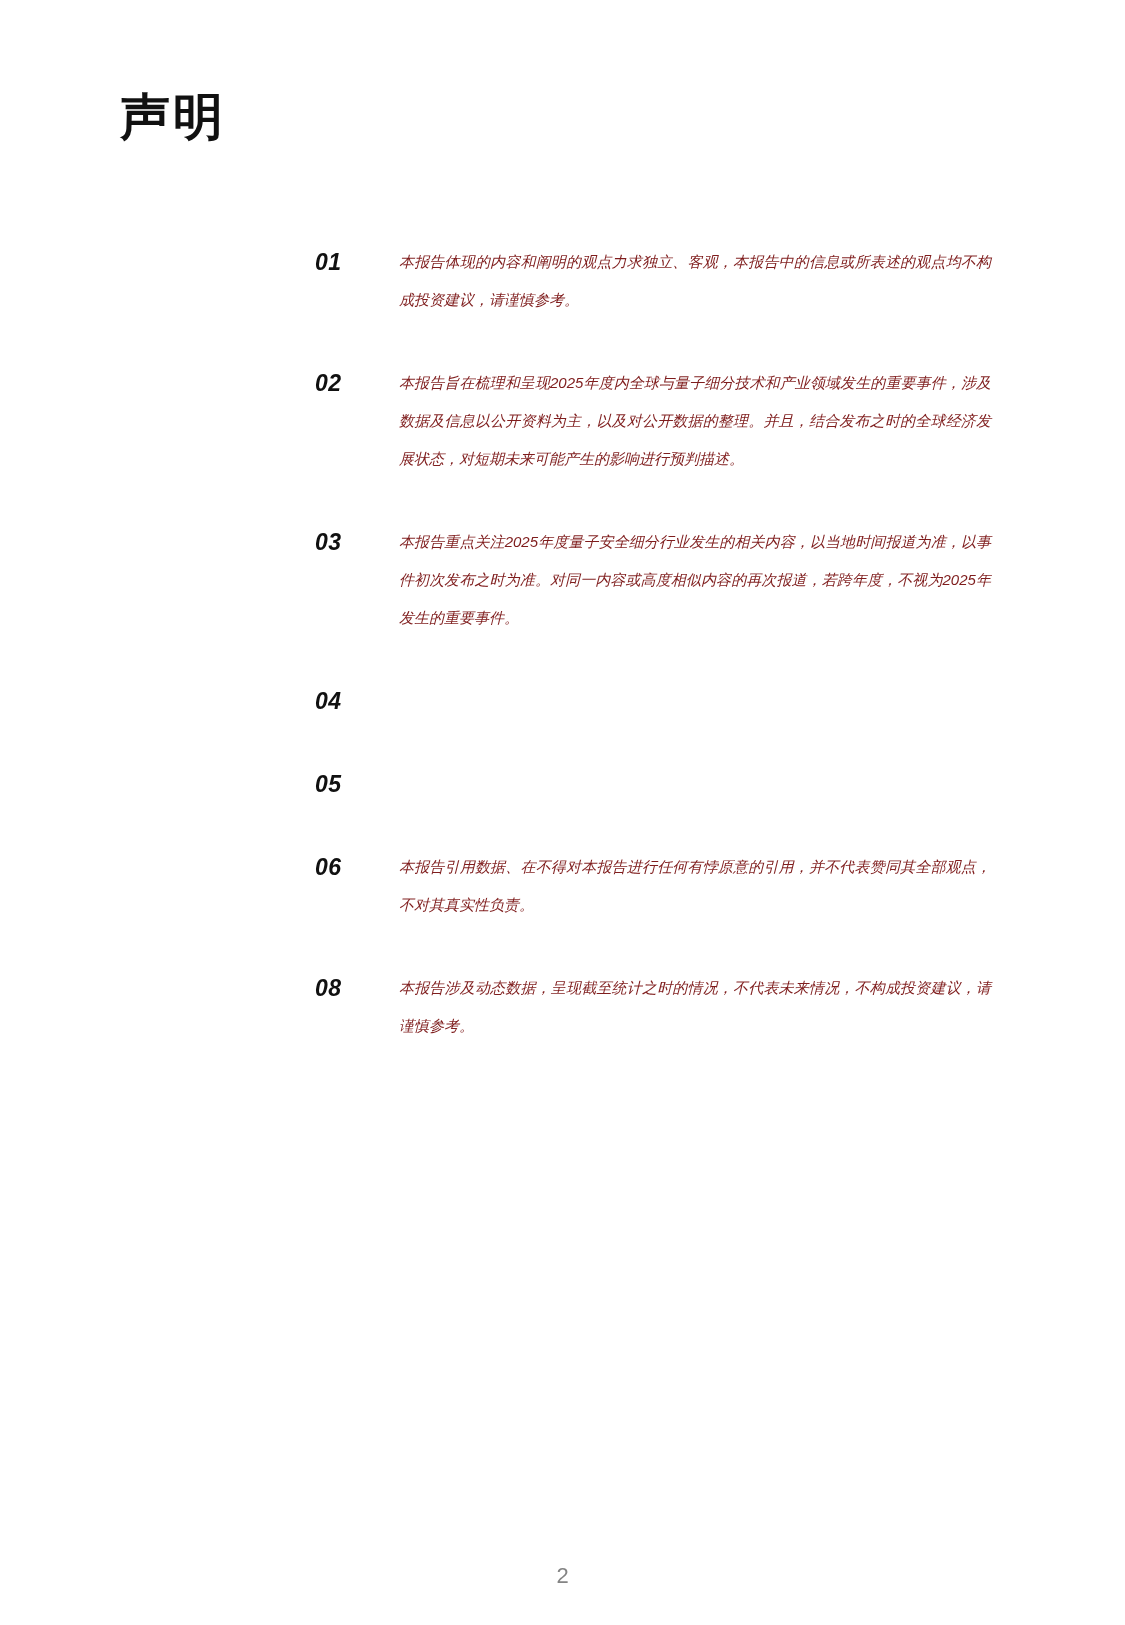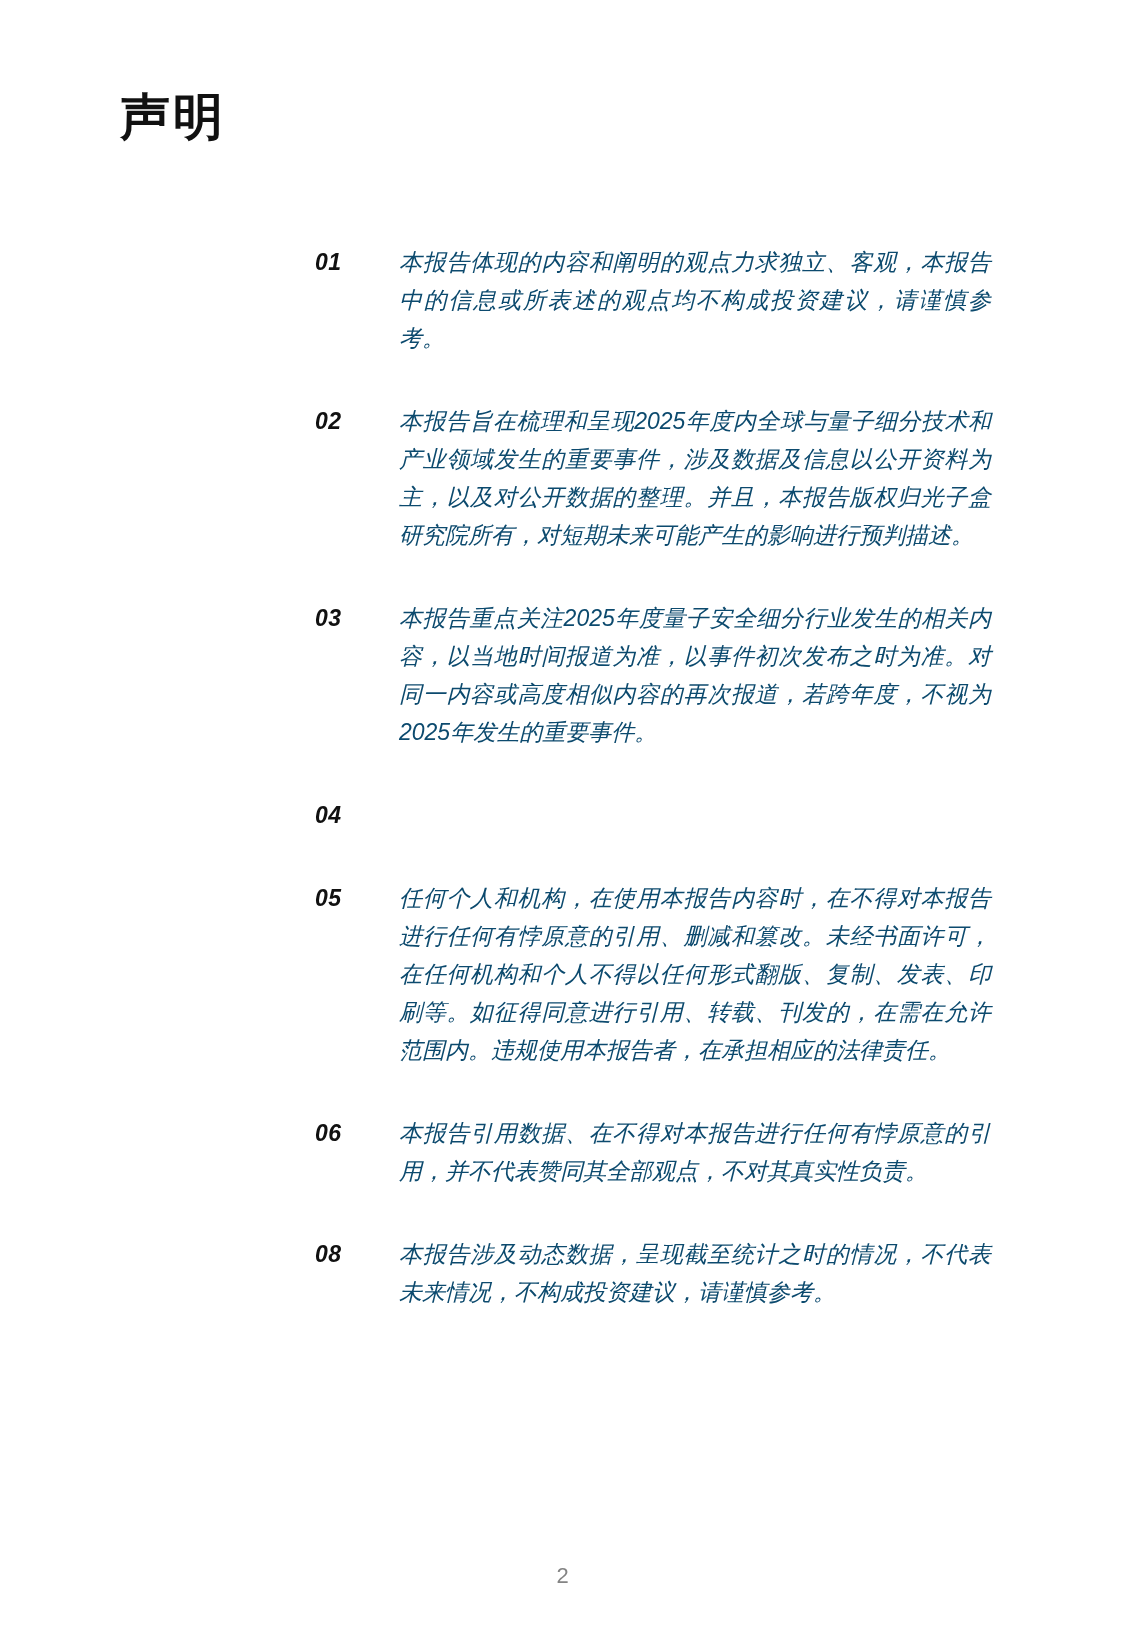--- a/index.html
+++ b/index.html
@@ -52,22 +52,22 @@
     font-size: 23px;
     font-weight: 700;
     color: #111111;
     line-height: 38px;
     letter-spacing: 0.5px;
   }
 
   .statement-text {
     width: 592px;
     flex: 0 0 592px;
-    font-size: 23px;
-    color: #0c4a6e;
+    font-size: 15px;
+    color: #7f1d1d;
     line-height: 38px;
     text-align: justify;
     text-justify: inter-ideograph;
   }
 
   .page-number {
     position: absolute;
     left: 0;
     right: 0;
     bottom: 36px;
@@ -86,35 +86,34 @@
 
   <div class="statements">
 
     <div class="statement">
       <div class="statement-num">01</div>
       <p class="statement-text">本报告体现的内容和阐明的观点力求独立、客观，本报告中的信息或所表述的观点均不构成投资建议，请谨慎参考。</p>
     </div>
 
     <div class="statement">
       <div class="statement-num">02</div>
-      <p class="statement-text">本报告旨在梳理和呈现2025年度内全球与量子细分技术和产业领域发生的重要事件，涉及数据及信息以公开资料为主，以及对公开数据的整理。并且，本报告版权归光子盒研究院所有，对短期未来可能产生的影响进行预判描述。</p>
+      <p class="statement-text">本报告旨在梳理和呈现2025年度内全球与量子细分技术和产业领域发生的重要事件，涉及数据及信息以公开资料为主，以及对公开数据的整理。并且，结合发布之时的全球经济发展状态，对短期未来可能产生的影响进行预判描述。</p>
     </div>
 
     <div class="statement">
       <div class="statement-num">03</div>
       <p class="statement-text">本报告重点关注2025年度量子安全细分行业发生的相关内容，以当地时间报道为准，以事件初次发布之时为准。对同一内容或高度相似内容的再次报道，若跨年度，不视为2025年发生的重要事件。</p>
     </div>
 
     <div class="statement">
       <div class="statement-num">04</div>
     </div>
 
     <div class="statement">
       <div class="statement-num">05</div>
-      <p class="statement-text">任何个人和机构，在使用本报告内容时，在不得对本报告进行任何有悖原意的引用、删减和篡改。未经书面许可，在任何机构和个人不得以任何形式翻版、复制、发表、印刷等。如征得同意进行引用、转载、刊发的，在需在允许范围内。违规使用本报告者，在承担相应的法律责任。</p>
     </div>
 
     <div class="statement">
       <div class="statement-num">06</div>
       <p class="statement-text">本报告引用数据、在不得对本报告进行任何有悖原意的引用，并不代表赞同其全部观点，不对其真实性负责。</p>
     </div>
 
     <div class="statement">
       <div class="statement-num">08</div>
       <p class="statement-text">本报告涉及动态数据，呈现截至统计之时的情况，不代表未来情况，不构成投资建议，请谨慎参考。</p>

